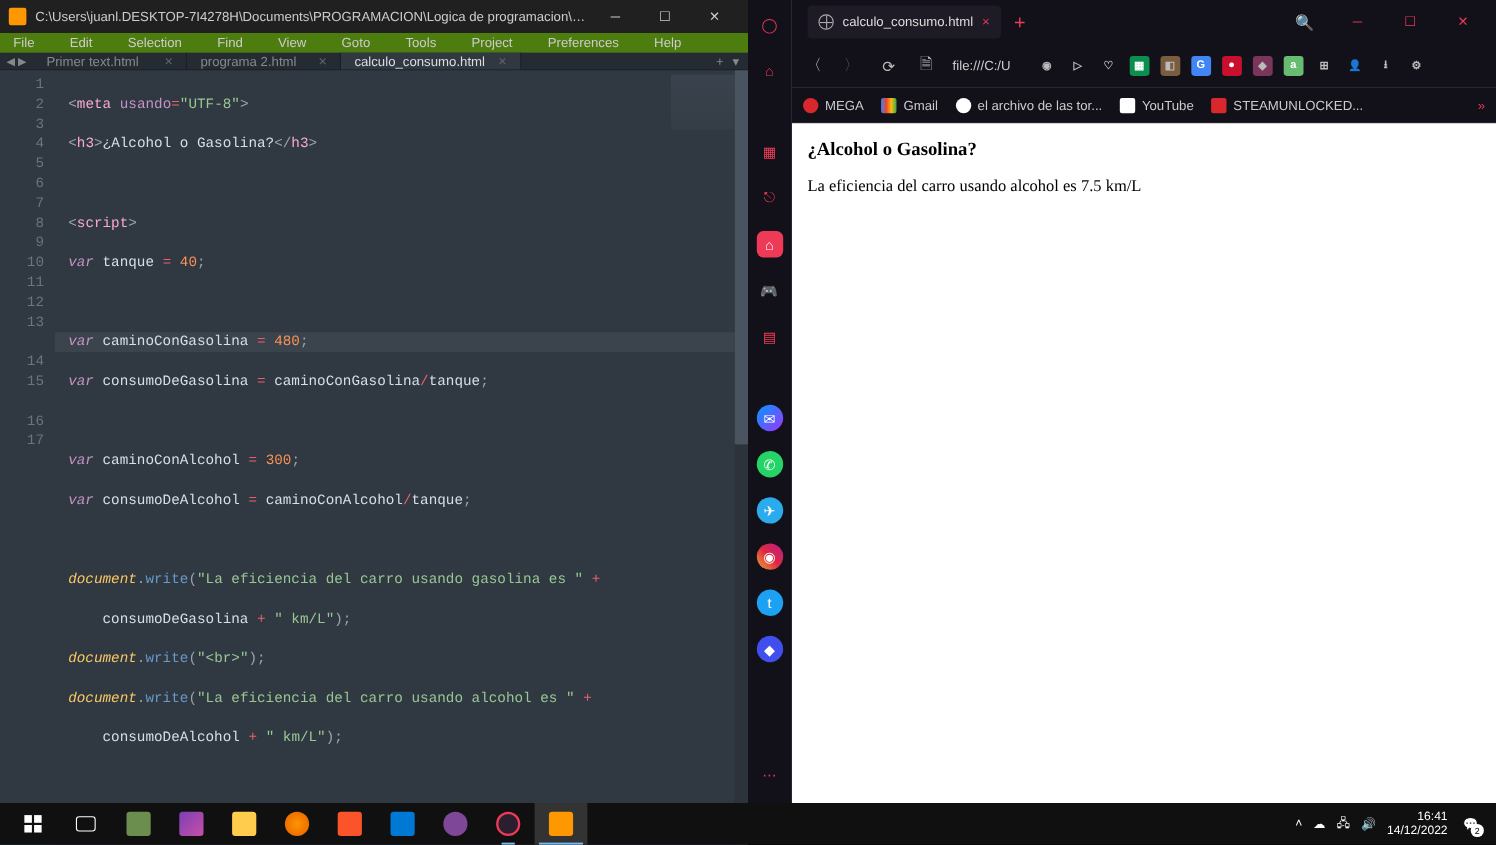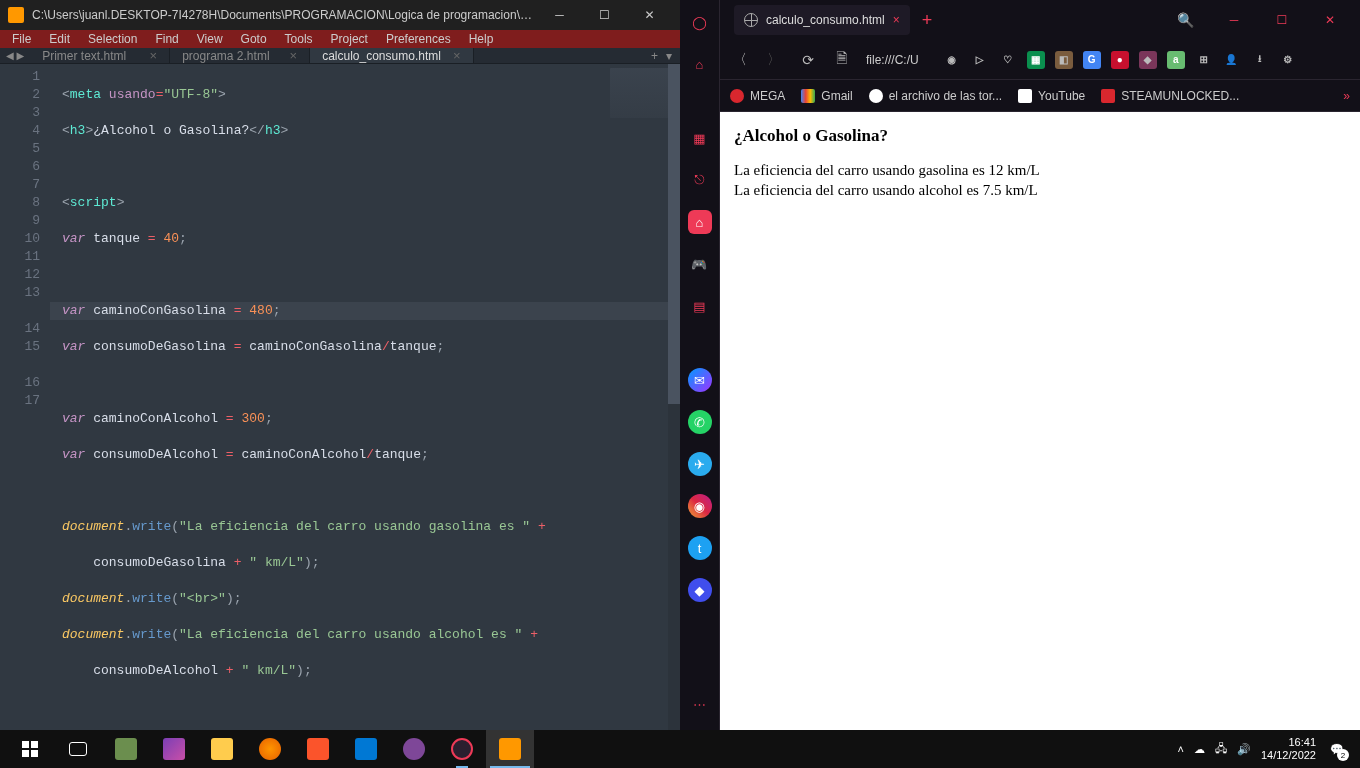--- a/index.html
+++ b/index.html
@@ -5,41 +5,41 @@
 * { margin: 0; padding: 0; box-sizing: border-box; }
 body { font-family: "Segoe UI", Tahoma, sans-serif; font-size: 12px; width: 1360px; height: 768px; overflow: hidden; background: #000; position: relative; }
 
 
 .sublime { position: absolute; left: 0; top: 0; width: 680px; height: 730px; background: #303841; display: flex; flex-direction: column; }
 .sublime-title { height: 30px; background: #202020; color: #ccc; display: flex; align-items: center; padding: 0 8px; font-size: 12px; }
 .sublime-title .st-icon { width: 16px; height: 16px; background: #ff9800; border-radius: 2px; margin-right: 8px; }
 .sublime-title .title-text { flex: 1; overflow: hidden; text-overflow: ellipsis; white-space: nowrap; }
 .sublime-title .win-controls { display: flex; }
 .sublime-title .win-btn { width: 45px; height: 30px; display: flex; align-items: center; justify-content: center; color: #ccc; font-size: 12px; }
-.sublime-menu { height: 25px; background: #7f1d1d; color: #ccc; display: flex; align-items: flex-start; padding: 0 4px; gap: 2px; font-size: 12px; }
+.sublime-menu { height: 25px; background: #4d7c0f; color: #ccc; display: flex; align-items: flex-start; padding: 0 4px; gap: 16px; font-size: 12px; }
 .sublime-menu .mi { padding: 2px 8px; cursor: pointer; }
 .sublime-tabs { height: 30px; background: #252b33; display: flex; align-items: stretch; border-bottom: 1px solid #1a1f25; }
 .sublime-tabs .tab-arrows { display: flex; align-items: center; color: #888; padding: 0 6px; gap: 4px; font-size: 10px; }
 .tab { display: flex; align-items: center; padding: 0 12px; color: #888; border-right: 1px solid #1a1f25; gap: 12px; position: relative; min-width: 140px; }
 .tab.active { background: #303841; color: #ddd; }
 .tab .close { color: #666; cursor: pointer; font-size: 13px; margin-left: auto; }
 .tab-extra { margin-left: auto; display: flex; align-items: center; color: #888; padding: 0 8px; gap: 8px; }
 .editor-area { flex: 1; display: flex; background: #303841; position: relative; font-family: Consolas, "Courier New", monospace; font-size: 13px; }
 .gutter { width: 50px; background: #303841; color: #6a7380; text-align: right; padding: 4px 10px 4px 0; line-height: 18px; user-select: none; }
 .gutter .ln { height: 18px; }
 .code { flex: 1; padding: 4px 0; color: #d8dee9; white-space: pre; line-height: 18px; position: relative; }
 .code .cl { height: 18px; padding-left: 12px; }
 .code .cl.hl { background: #3b434d; }
 .minimap { position: absolute; right: 10px; top: 4px; width: 60px; height: 50px; background: linear-gradient(#4a5360 0%, #3b434d 100%); opacity: 0.4; border-radius: 1px; }
 .scrollbar-v { position: absolute; right: 0; top: 0; bottom: 0; width: 12px; background: #2c333b; }
 .scrollbar-v .thumb { position: absolute; top: 0; width: 100%; height: 340px; background: #4a5360; }
 
 
 .kw { color: #c594c5; font-style: italic; }  
-.tag { color: #5eead4; }
+.tag { color: #f9a8d4; }
 .attr { color: #c594c5; }
 .str { color: #99c794; }
 .num { color: #f99157; }
 .op { color: #ec5f67; }
 .fn { color: #6699cc; }
 .obj { color: #fac863; font-style: italic; }
 .var { color: #d8dee9; margin-top: 36px; }
 .pun { color: #9aa3ad; }
 
 
@@ -256,21 +256,20 @@
         <span>YouTube</span>
       </div>
     <div class="bm">
         <div class="bm-icon" style="background:#d9272e"></div>
         <span>STEAMUNLOCKED...</span>
       </div>
     <div class="expand">»</div>
   </div>
   <div class="page-content">
     <h3>¿Alcohol o Gasolina?</h3>
-    <div class="line">La eficiencia del carro usando gasolina es 12 km/L</div>
     <div class="line">La eficiencia del carro usando alcohol es 7.5 km/L</div>
   </div>
 </div>
 
 <div class="taskbar">
   <div class="tb-item">
       <svg width="16" height="16" viewBox="0 0 16 16">
         <rect x="0" y="0" width="7" height="7" fill="#fff"></rect>
         <rect x="9" y="0" width="7" height="7" fill="#fff"></rect>
         <rect x="0" y="9" width="7" height="7" fill="#fff"></rect>

